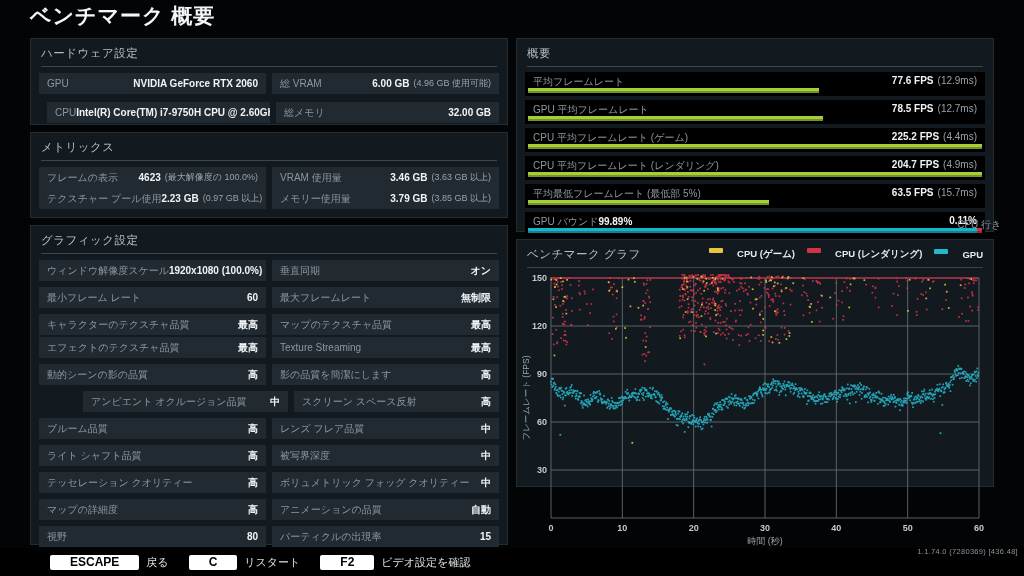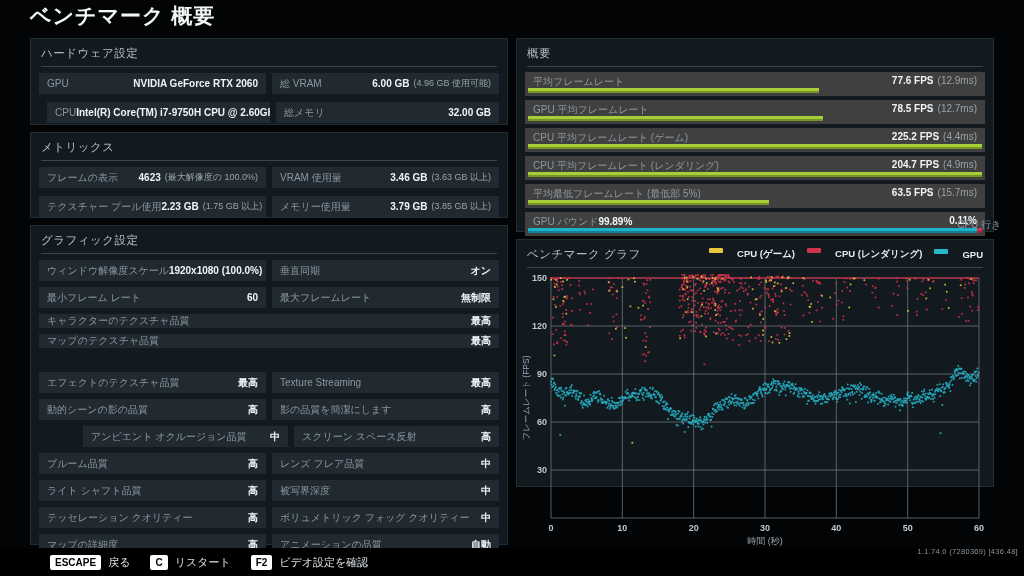--- a/index.html
+++ b/index.html
@@ -22,42 +22,42 @@
   .rows{padding:6px 8px 0 8px;}
   .srow{display:flex;gap:6px;}
   .cell{
     flex:1;background:#212a31;height:21px;display:flex;align-items:center;
     padding:0 8px;font-size:10px;min-width:0;white-space:nowrap;overflow:hidden;
   }
   .cell .lbl{color:#8b97a0;}
   .cell .val{margin-left:auto;font-weight:bold;color:#f0f4f6;}
   .cell .note{color:#97a2aa;font-weight:normal;font-size:9px;margin-left:4px;}
   
-  .orow{position:relative;background:#404040;height:24px;margin:0 8px 4px 8px;}
+  .orow{position:relative;background:#000000;height:24px;margin:0 8px 4px 8px;}
   .orow .lbl{position:absolute;left:8px;top:3px;font-size:10px;color:#8b97a0;white-space:nowrap;}
   .orow .rgt{position:absolute;right:8px;top:3px;font-size:10px;display:flex;gap:4px;align-items:baseline;}
   .orow .val{font-weight:bold;color:#f0f4f6;}
   .orow .note{color:#97a2aa;font-size:10px;}
   .orow .track{position:absolute;left:3px;right:3px;bottom:3px;height:5px;display:flex;}
   .orow .bar{height:100%;box-shadow:inset 0 -2px rgba(0,0,0,.28);}
   .lgrp{position:absolute;left:8px;top:3px;font-size:10px;display:flex;align-items:baseline;}
   .lgrp .lbl{position:static;color:#8b97a0;}
   .lgrp .val{font-weight:bold;color:#f0f4f6;}
   .rgrp{position:absolute;right:8px;top:3px;font-size:10px;display:flex;gap:14px;align-items:baseline;}
   
   .legend{position:absolute;right:10px;top:8px;display:flex;gap:12px;align-items:center;}
   .legend-item{display:flex;align-items:flex-start;gap:14px;font-size:9.5px;font-weight:bold;color:#e6ebee;}
   .swatch{width:14px;height:5px;border-radius:1px;display:inline-block;}
   
   .bottom-bar{
     position:absolute;left:0;right:0;bottom:0;height:28px;background:#000;
     display:flex;align-items:center;padding-left:50px;gap:20px;
   }
   .action{display:flex;align-items:center;gap:7px;font-size:11px;color:#dfe5e8;}
-  .keycap{background:#fff;color:#000;font-weight:bold;font-size:10px;padding:1px 5px;border-radius:2px;line-height:13px;}
+  .keycap{background:#fff;color:#000;font-weight:bold;font-size:12px;padding:1px 20px;border-radius:2px;line-height:13px;}
   .version{position:absolute;right:6px;top:547px;font-size:7.5px;color:#8d969c;letter-spacing:.3px;}
 </style>
 </head>
 <body>
 
 <div class="page-title">ベンチマーク 概要</div>
 
 <div class="panel" style="left:30px;top:38px;width:478px;height:87px;">
   <div class="panel-header">ハードウェア設定</div>
   <div class="rows" id="hw-rows">
@@ -81,37 +81,37 @@
           <span class="lbl">総メモリ</span>
           <span class="val">32.00 GB</span>
         </div>
       </div>
     </div>
 </div>
 
 <div class="panel" style="left:30px;top:132px;width:478px;height:86px;">
   <div class="panel-header">メトリックス</div>
   <div class="rows" id="mt-rows">
-      <div class="srow" style="margin-bottom: 8px;">
+      <div class="srow" style="">
         <div class="cell">
           <span class="lbl">フレームの表示</span>
           <span class="val">4623</span>
           <span class="note">(最大解像度の 100.0%)</span>
         </div>
         <div class="cell">
           <span class="lbl">VRAM 使用量</span>
           <span class="val">3.46 GB</span>
           <span class="note">(3.63 GB 以上)</span>
         </div>
       </div>
       <div class="srow" style="margin-bottom: 8px;">
         <div class="cell">
           <span class="lbl">テクスチャー プール使用</span>
           <span class="val">2.23 GB</span>
-          <span class="note">(1.75 GB 以上)</span>
+          <span class="note">(0.97 GB 以上)</span>
         </div>
         <div class="cell">
           <span class="lbl">メモリー使用量</span>
           <span class="val">3.79 GB</span>
           <span class="note">(3.85 GB 以上)</span>
         </div>
       </div>
     </div>
 </div>
 
@@ -131,21 +131,21 @@
       <div class="srow" style="margin-bottom: 6px;">
         <div class="cell">
           <span class="lbl">最小フレーム レート</span>
           <span class="val">60</span>
         </div>
         <div class="cell">
           <span class="lbl">最大フレームレート</span>
           <span class="val">無制限</span>
         </div>
       </div>
-      <div class="srow" style="margin-bottom: 24px; flex-direction: column;">
+      <div class="srow" style="margin-bottom: 2px;">
         <div class="cell">
           <span class="lbl">キャラクターのテクスチャ品質</span>
           <span class="val">最高</span>
         </div>
         <div class="cell">
           <span class="lbl">マップのテクスチャ品質</span>
           <span class="val">最高</span>
         </div>
       </div>
       <div class="srow" style="margin-bottom: 6px;">

